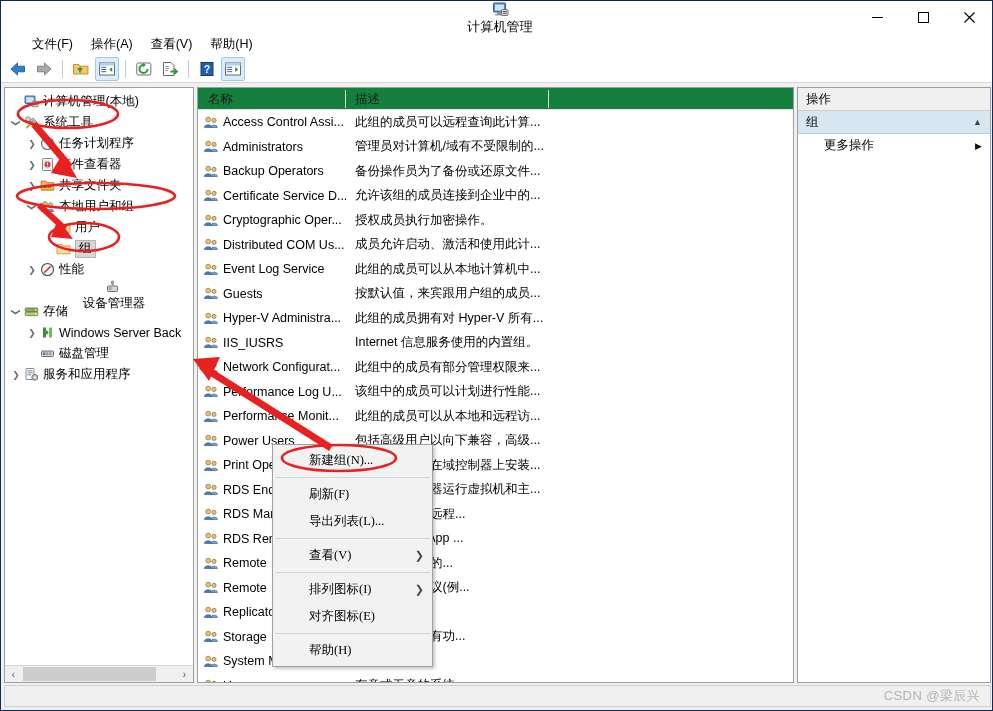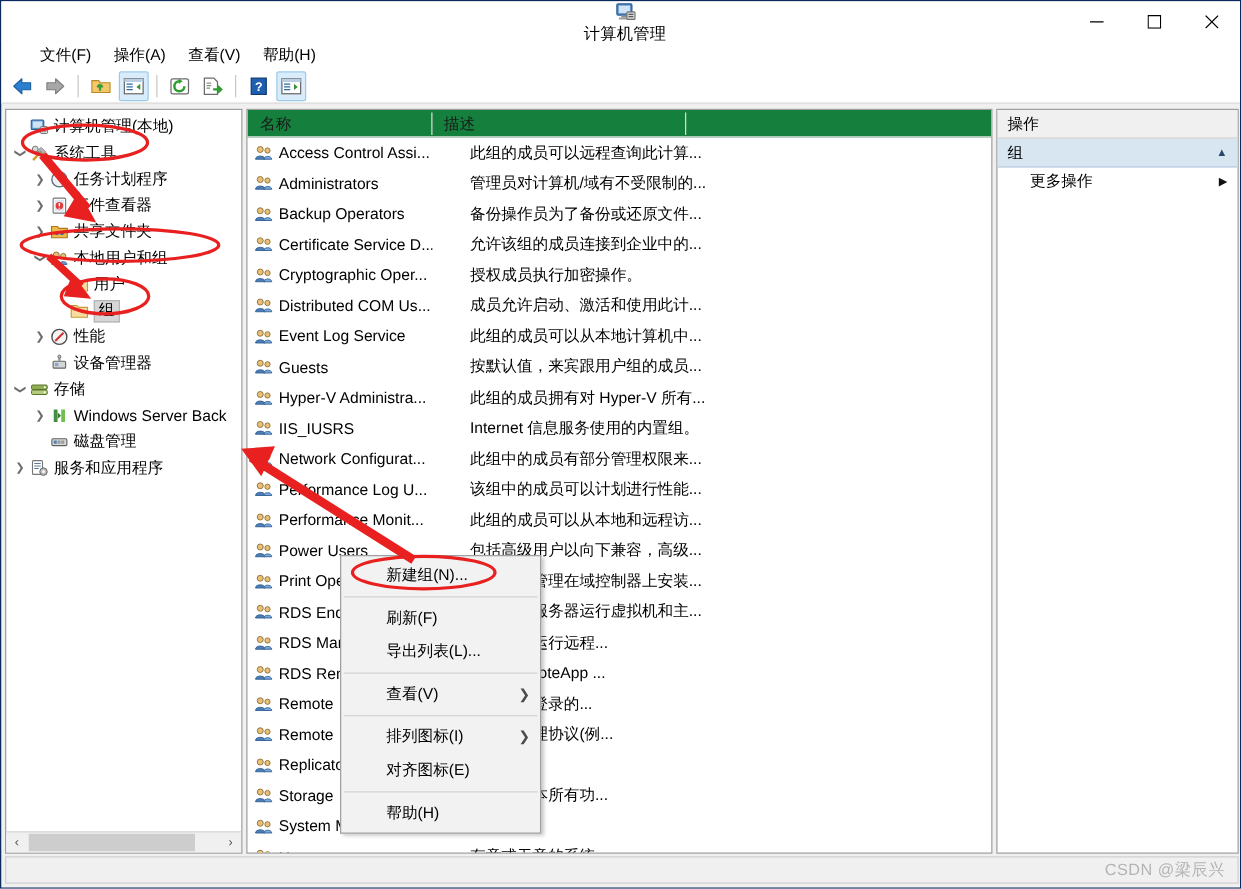--- a/index.html
+++ b/index.html
@@ -103,21 +103,21 @@
     display: flex; height: 22px; background: #15803d; border-bottom: 1px solid #e2e2e2;
     font-size: 12.5px; color: #1a1a1a;
   }
   .col-name { width: 148px; padding: 3px 0 0 10px; position: relative; }
   .col-desc { width: 203px; padding: 3px 0 0 9px; position: relative; }
   .col-rest { flex: 1; position: relative; }
   .col-name:after, .col-desc:after {
     content: ""; position: absolute; right: 0; top: 2px; width: 1px; height: 18px; background: #d8d8d8;
   }
 
-  .lrow { display: flex; height: 24.5px; align-items: center; font-size: 12.5px; color: #000; gap: 21px; }
+  .lrow { display: flex; height: 24.5px; align-items: center; font-size: 12.5px; color: #000; }
   .lrow .lname { width: 148px; display: flex; align-items: center; padding-left: 4px; overflow: hidden; white-space: nowrap; }
   .lrow .lico { width: 18px; min-width: 18px; margin-right: 3px; display:flex; align-items:center; justify-content:center;}
   .lrow .ldesc { width: 205px; padding-left: 9px; overflow: hidden; white-space: nowrap; }
 
   #actions-panel {
     position: absolute; left: 796px; top: 86px; width: 194px; height: 596px;
     background: #ffffff; border: 1px solid #9e9e9e; overflow: hidden;
   }
   #actions-title {
     height: 23px; background: #f0f0f0; border-bottom: 1px solid #cfcfcf;
@@ -140,21 +140,21 @@
 
   
   #ctxmenu {
     position: absolute; left: 271px; top: 443px; width: 161px;
     background: #f2f2f2; border: 1px solid #a0a0a0;
     box-shadow: 2px 2px 3px rgba(0,0,0,0.22);
     padding: 2px 0; z-index: 40;
   }
   .cmi {
     height: 27px; display: flex; align-items: center; justify-content: space-between;
-    padding: 0 8px 0 36px; font-size: 12.5px; color: #000; white-space: nowrap;
+    padding: 0 8px 0 36px; font-size: 12.5px; color: #000; white-space: nowrap; font-family: Liberation Serif, serif;
   }
   .cmi .sub { color: #4a4a4a; font-size: 11px; }
   .cmsep { height: 1px; background: #d4d4d4; margin: 3px 2px; }
 
   
   #annot { position: absolute; left: 0; top: 0; width: 993px; height: 711px; pointer-events: none; z-index: 60; }
 
   
   #watermark {
     position: absolute; right: 12px; bottom: 5px;
@@ -370,21 +370,21 @@
         <span class="twist">❯</span>
         <span class="tico">
           <svg width="15" height="15" viewBox="0 0 15 15">
             <circle cx="7.5" cy="7.5" r="6" fill="#f4f4f4" stroke="#4a4a4a" stroke-width="1.1"></circle>
             <path d="M4.2 10.8 L10.8 4.2" stroke="#d03030" stroke-width="1.6"></path>
           </svg>
         </span>
         <span class="tlabel-box">性能</span>
       </div>
 
-      <div class="tnode" style="padding-left:34px;">
+      <div class="tnode" style="padding-left:34px;flex-direction:column;">
         <span class="tico">
           <svg width="15" height="15" viewBox="0 0 15 15">
             <rect x="2.5" y="6" width="10" height="5.5" rx="0.8" fill="#d5d5d5" stroke="#666" stroke-width="0.9"></rect>
             <rect x="4" y="7.4" width="2.6" height="2.6" fill="#7fa8d0"></rect>
             <rect x="6.5" y="2.5" width="2" height="3.5" fill="#9a9a9a"></rect>
             <circle cx="7.5" cy="2.2" r="1.2" fill="#c0c0c0" stroke="#666" stroke-width="0.7"></circle>
           </svg>
         </span>
         <span class="tlabel-box">设备管理器</span>
       </div>

